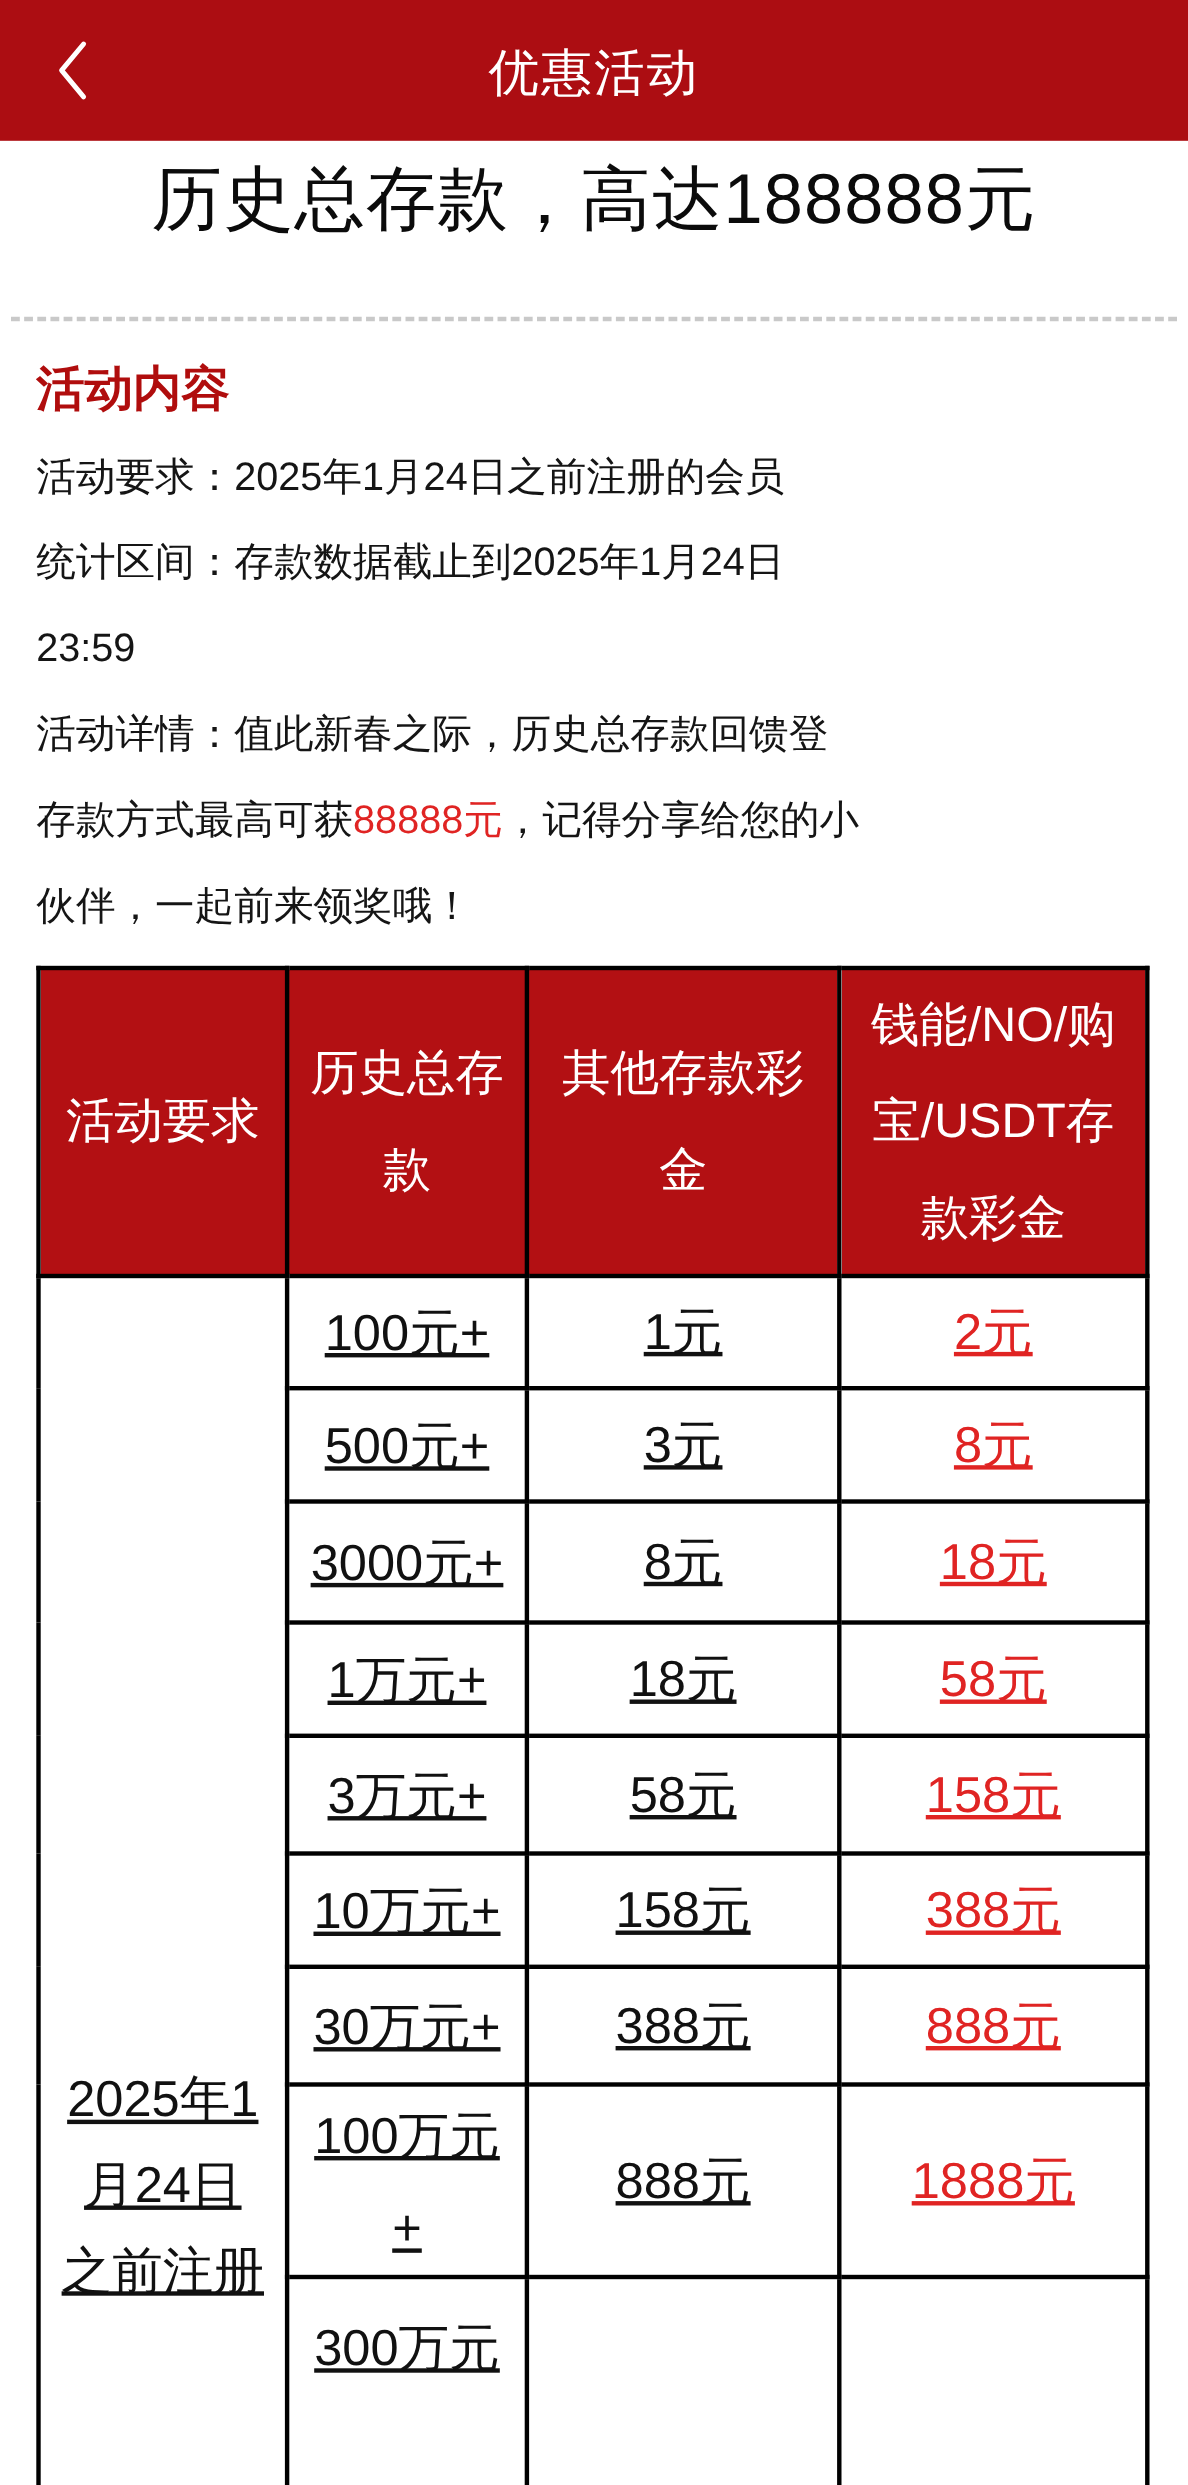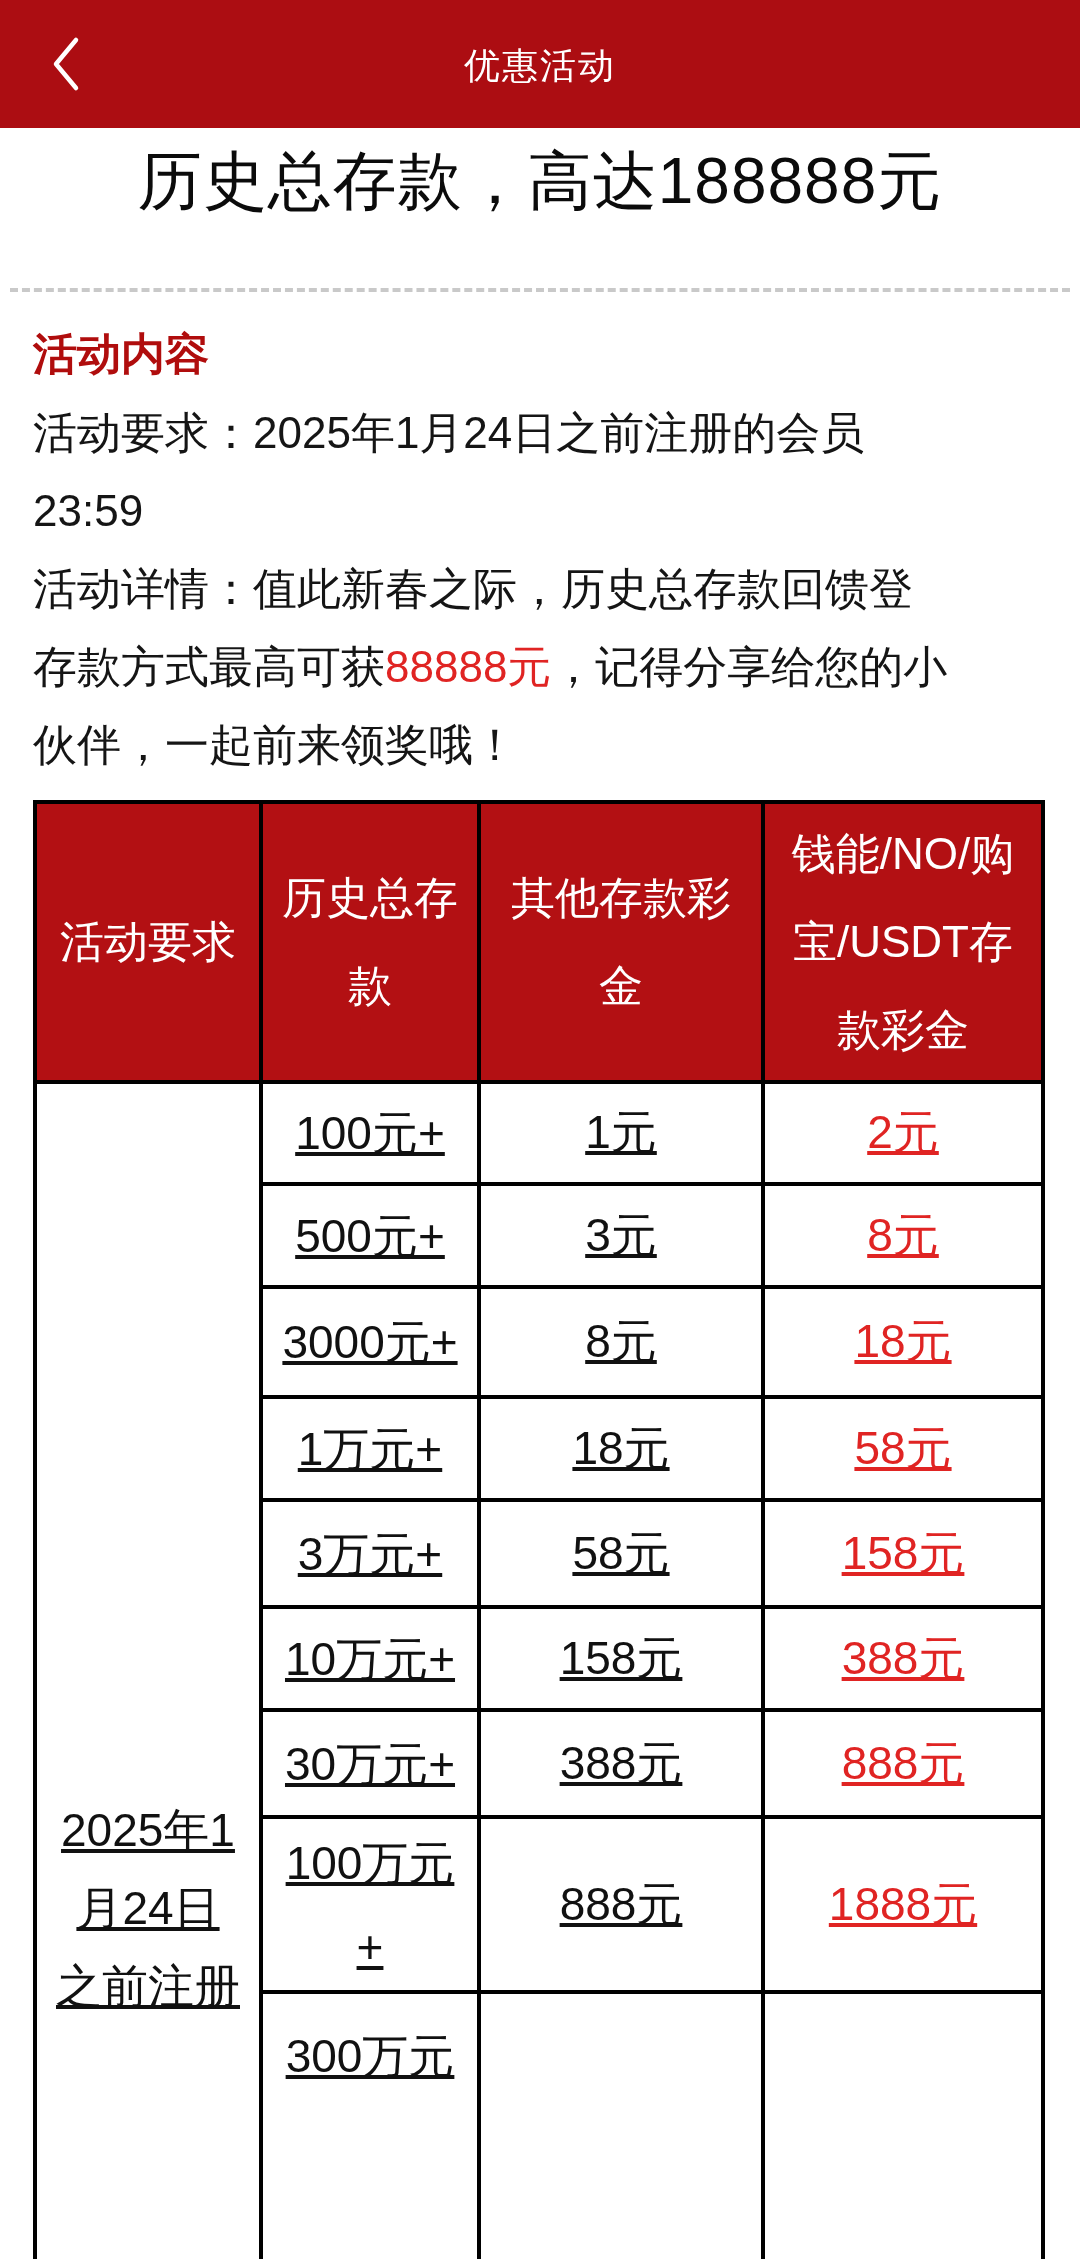--- a/index.html
+++ b/index.html
@@ -34,21 +34,21 @@
   }
   .nav-title {
     position: absolute;
     left: 0;
     right: 0;
     top: 0;
     height: 128px;
     line-height: 132px;
     text-align: center;
     color: #ffffff;
-    font-size: 36px;
+    font-size: 46px;
     font-weight: 500;
     letter-spacing: 2px;
   }
   
   .page-title {
     margin: 16px 0 0 0;
     text-align: center;
     font-size: 64px;
     line-height: 74px;
     font-weight: 400;
@@ -69,21 +69,21 @@
     margin-top: 34px;
     font-size: 44px;
     line-height: 56px;
     font-weight: 700;
     color: #B00D0D;
   }
   .body-lines { margin-top: 12px; }
   .body-line {
     height: 78px;
     line-height: 78px;
-    font-size: 44px;
+    font-size: 36px;
     color: #151515;
     white-space: nowrap;
     overflow: hidden;
   }
   .seg-red { color: #E02423; }
   
   table.promo-table {
     margin-top: 16px;
     border-collapse: collapse;
     table-layout: fixed;
@@ -134,20 +134,21 @@
 
 <h1 class="page-title">历史总存款，高达188888元</h1>
 
 <hr class="dashed-divider">
 
 <main class="content">
   <div class="section-title">活动内容</div>
 
   <div class="body-lines">
       <div class="body-line"><span>活动要求：2025年1月24日之前注册的会员</span></div>
+      <div class="body-line"><span>统计区间：存款数据截止到2025年1月24日</span></div>
       <div class="body-line"><span>23:59</span></div>
       <div class="body-line"><span>活动详情：值此新春之际，历史总存款回馈登</span></div>
       <div class="body-line"><span>存款方式最高可获</span><span class="seg-red">88888元</span><span>，记得分享给您的小</span></div>
       <div class="body-line"><span>伙伴，一起前来领奖哦！</span></div>
     </div>
 
   <table class="promo-table">
     <colgroup>
       <col style="width:226px">
       <col style="width:218px">

